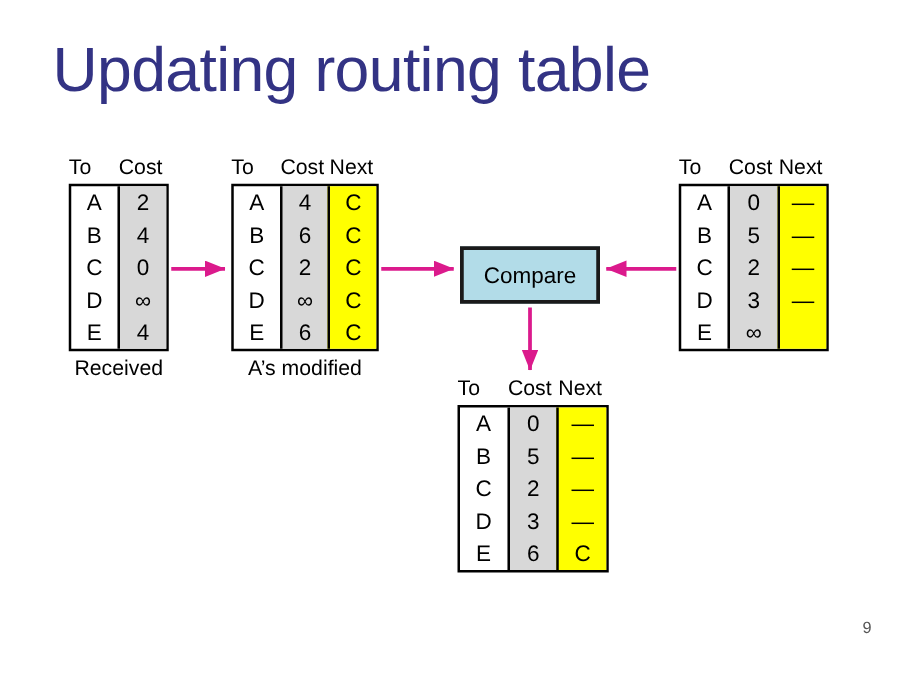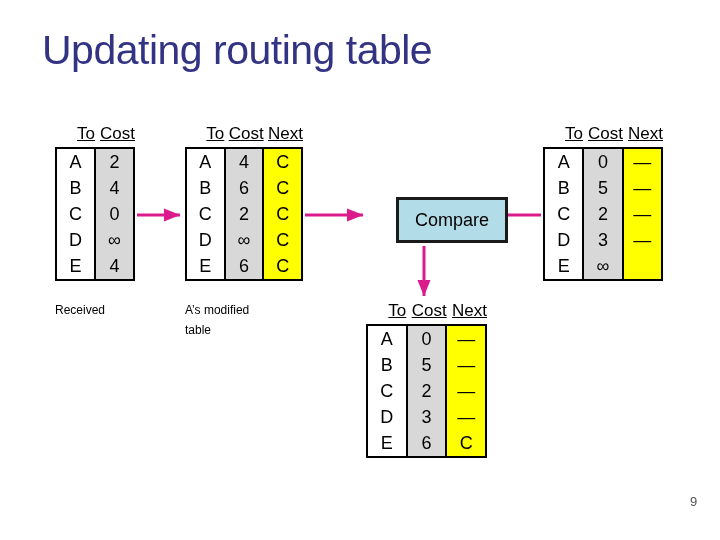--- a/index.html
+++ b/index.html
@@ -10,74 +10,74 @@
     position: relative;
     overflow: hidden;
     color: #000;
   }
   .slide { position: absolute; inset: 0; }
 
   .title {
     position: absolute;
     left: 42px; top: 27px;
     margin: 0;
-    font-size: 41px;
+    font-size: 50px;
     font-weight: normal;
     letter-spacing: -0.5px;
     color: #333384;
     white-space: nowrap;
   }
 
   .arrows { position: absolute; left: 0; top: 0; pointer-events: none; }
   .arrows line { stroke: #DB1A8C; stroke-width: 3; }
   .arrows marker path { fill: #DB1A8C; }
 
   .tbl-group { position: absolute; }
   .tbl-header {
     display: flex;
     height: 20px;
     line-height: 20px;
     font-size: 17px;
     margin-bottom: 3px;
   }
-  .tbl-header span { flex: 1 1 0; text-align: right; white-space: nowrap; text-decoration: underline; }
+  .tbl-header span { flex: 1 1 0; text-align: left; white-space: nowrap; }
 
   .tbl {
     display: flex;
     border: 2px solid #000;
     box-sizing: border-box;
     background: #fff;
   }
   .col { flex: 1 1 0; }
   .col + .col { border-left: 2px solid #000; }
   .col-cost { background: #D8D8D8; }
   .col-next { background: #FFFF00; }
   .cell {
     height: 26px; line-height: 26px;
     text-align: center;
     font-size: 18px;
   }
 
   .caption {
-    margin-top: 19px;
-    font-size: 12px;
+    margin-top: 4px;
+    text-align: center;
+    font-size: 17px;
     line-height: 20px;
     white-space: nowrap;
   }
 
   .compare {
     position: absolute;
     left: 368px; top: 197px;
     width: 112px; height: 46px;
     box-sizing: border-box;
     background: #B2DCE8;
     border: 3px solid #1a1a1a;
     display: flex; align-items: center; justify-content: center;
     font-size: 18px;
-    margin-left: 28px;
   }
 
   .page-number {
     position: absolute;
     left: 690px; top: 494px;
     font-size: 13px;
     color: #555555;
   }
 </style>
 </head>
@@ -149,21 +149,20 @@
       <div class="col col-next">
         <div class="cell">C</div>
         <div class="cell">C</div>
         <div class="cell">C</div>
         <div class="cell">C</div>
         <div class="cell">C</div>
       </div>
     </div>
     <div class="caption">
       <div>A’s modified</div>
-      <div>table</div>
     </div>
   </div>
 
   <div class="tbl-group" style="left:543px; top:124px; width:120px;">
     <div class="tbl-header">
       <span>To</span>
       <span>Cost</span>
       <span>Next</span>
     </div>
     <div class="tbl">

